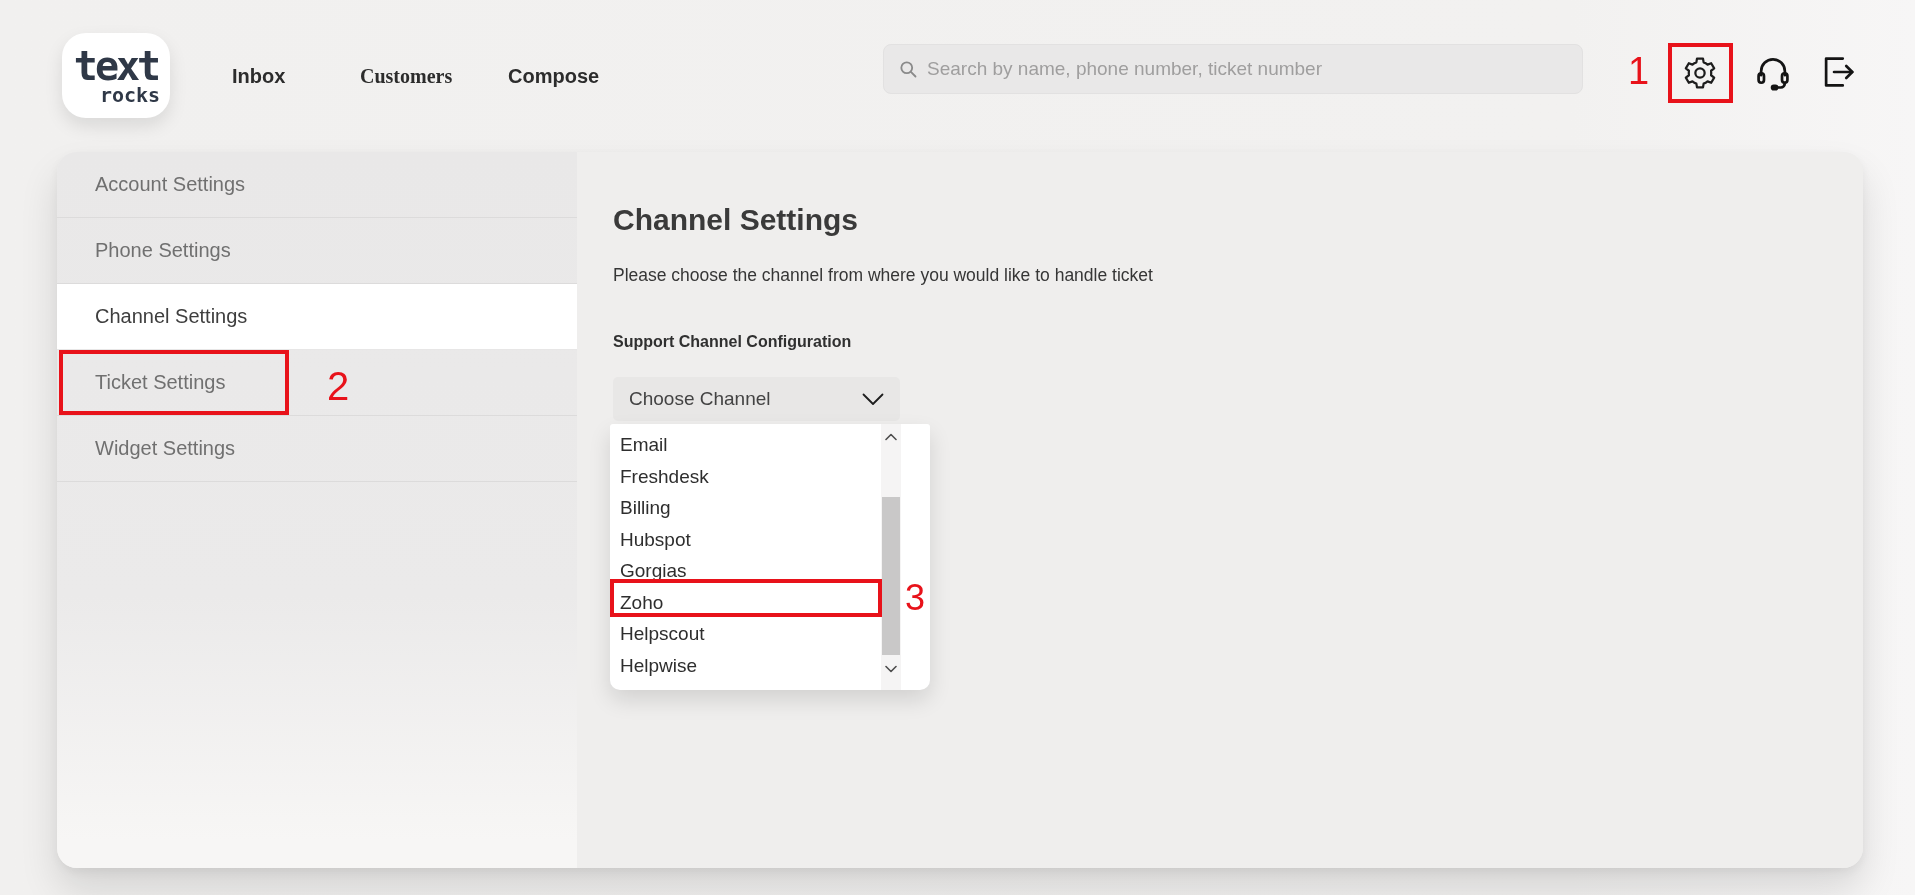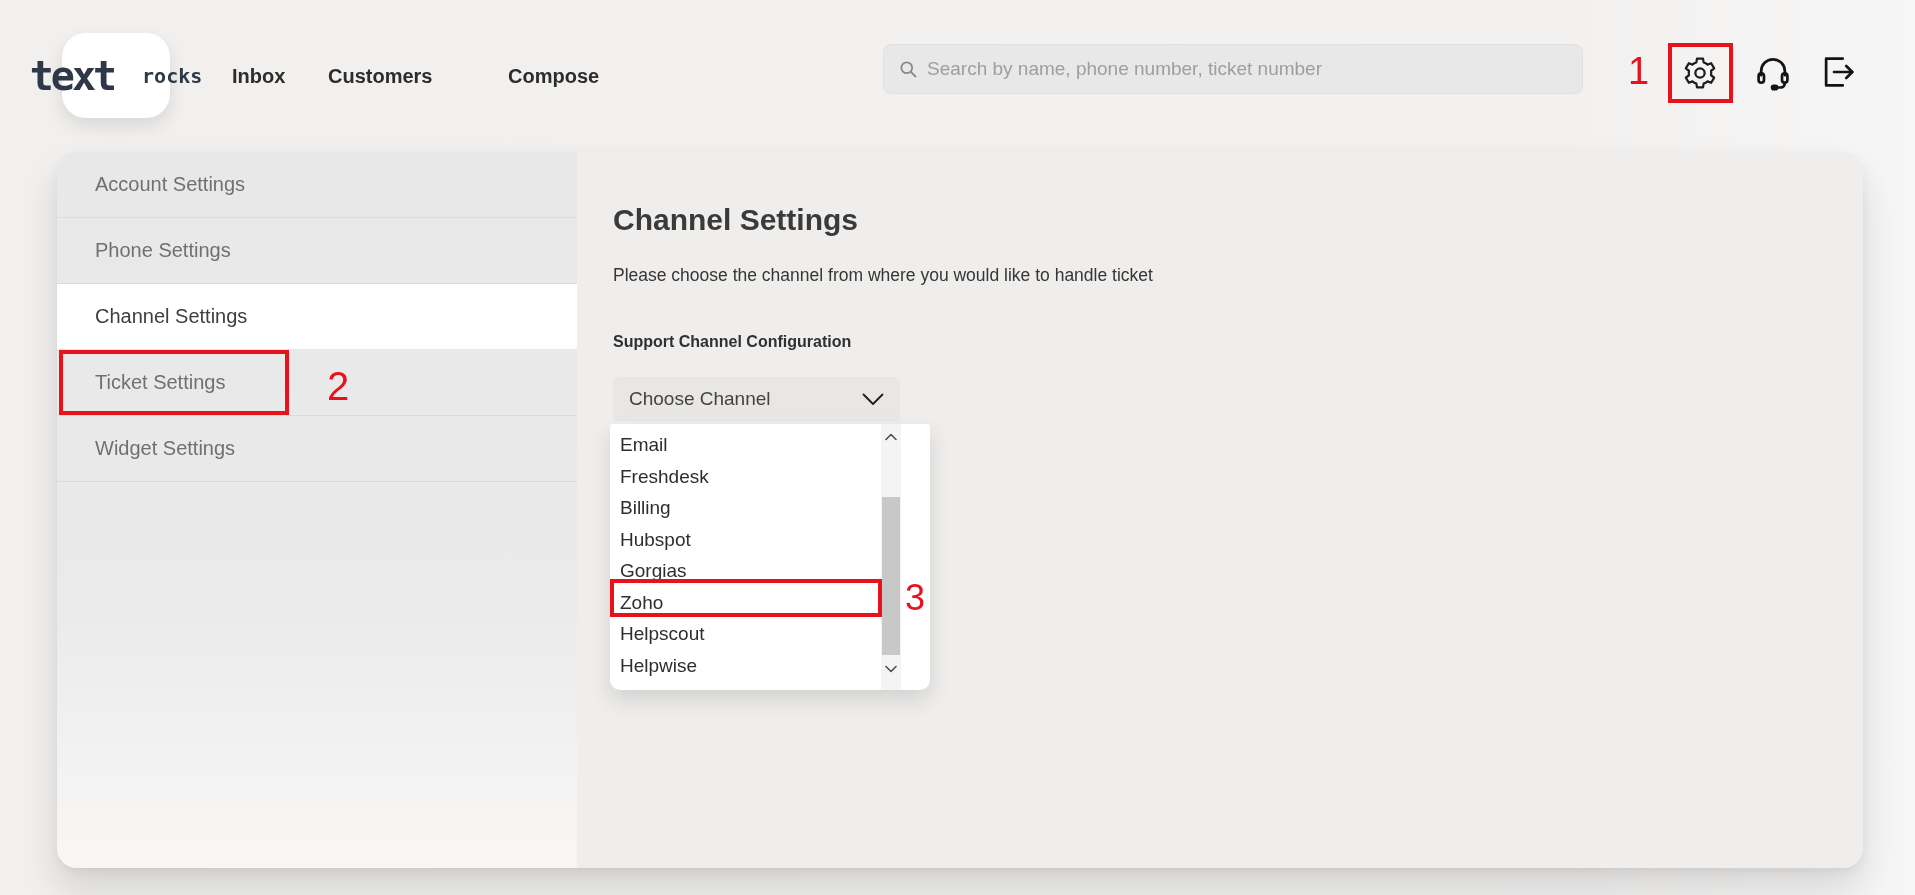--- a/index.html
+++ b/index.html
@@ -10,37 +10,37 @@
     position:relative; overflow:hidden;
     color:#333;
   }
   .abs { position:absolute; }
 
   
   .logo-box {
     left:62px; top:33px; width:108px; height:85px;
     background:#ffffff; border-radius:24px;
     box-shadow:0 8px 18px rgba(0,0,0,.10);
-    display:flex; align-items:center; justify-content:center;
+    display:flex; flex-direction:column; align-items:center; justify-content:center;
     cursor:pointer;
   }
   .logo-line1 {
     font-family:"DejaVu Sans Mono", monospace; font-weight:bold;
     font-size:40px; line-height:38px; letter-spacing:-3px; color:#2f3847;
   }
   .logo-line2 {
     font-family:"DejaVu Sans Mono", monospace; font-weight:bold;
     font-size:20px; line-height:20px; letter-spacing:0px; color:#2f3847;margin-left:28px;
   }
   .nav-item {
     top:63px; height:26px; line-height:26px;
     font-size:20px; font-weight:700; color:#2c2c2c; cursor:pointer; white-space:nowrap;
   }
   .nav-inbox { left:232px; }
-  .nav-customers { left:328px; }
+  .nav-customers { left:360px;font-family:Liberation Serif, serif; }
   .nav-compose { left:508px; }
 
   .search-bar {
     left:883px; top:44px; width:700px; height:50px;
     background:#e9e8e8; border:1px solid #e2e1e1; border-radius:8px;
     display:flex; align-items:center; padding:0 14px;
   }
   .search-bar svg { flex:0 0 auto; margin-right:9px; }
   .search-bar input {
     flex:1; border:none; outline:none; background:transparent;

